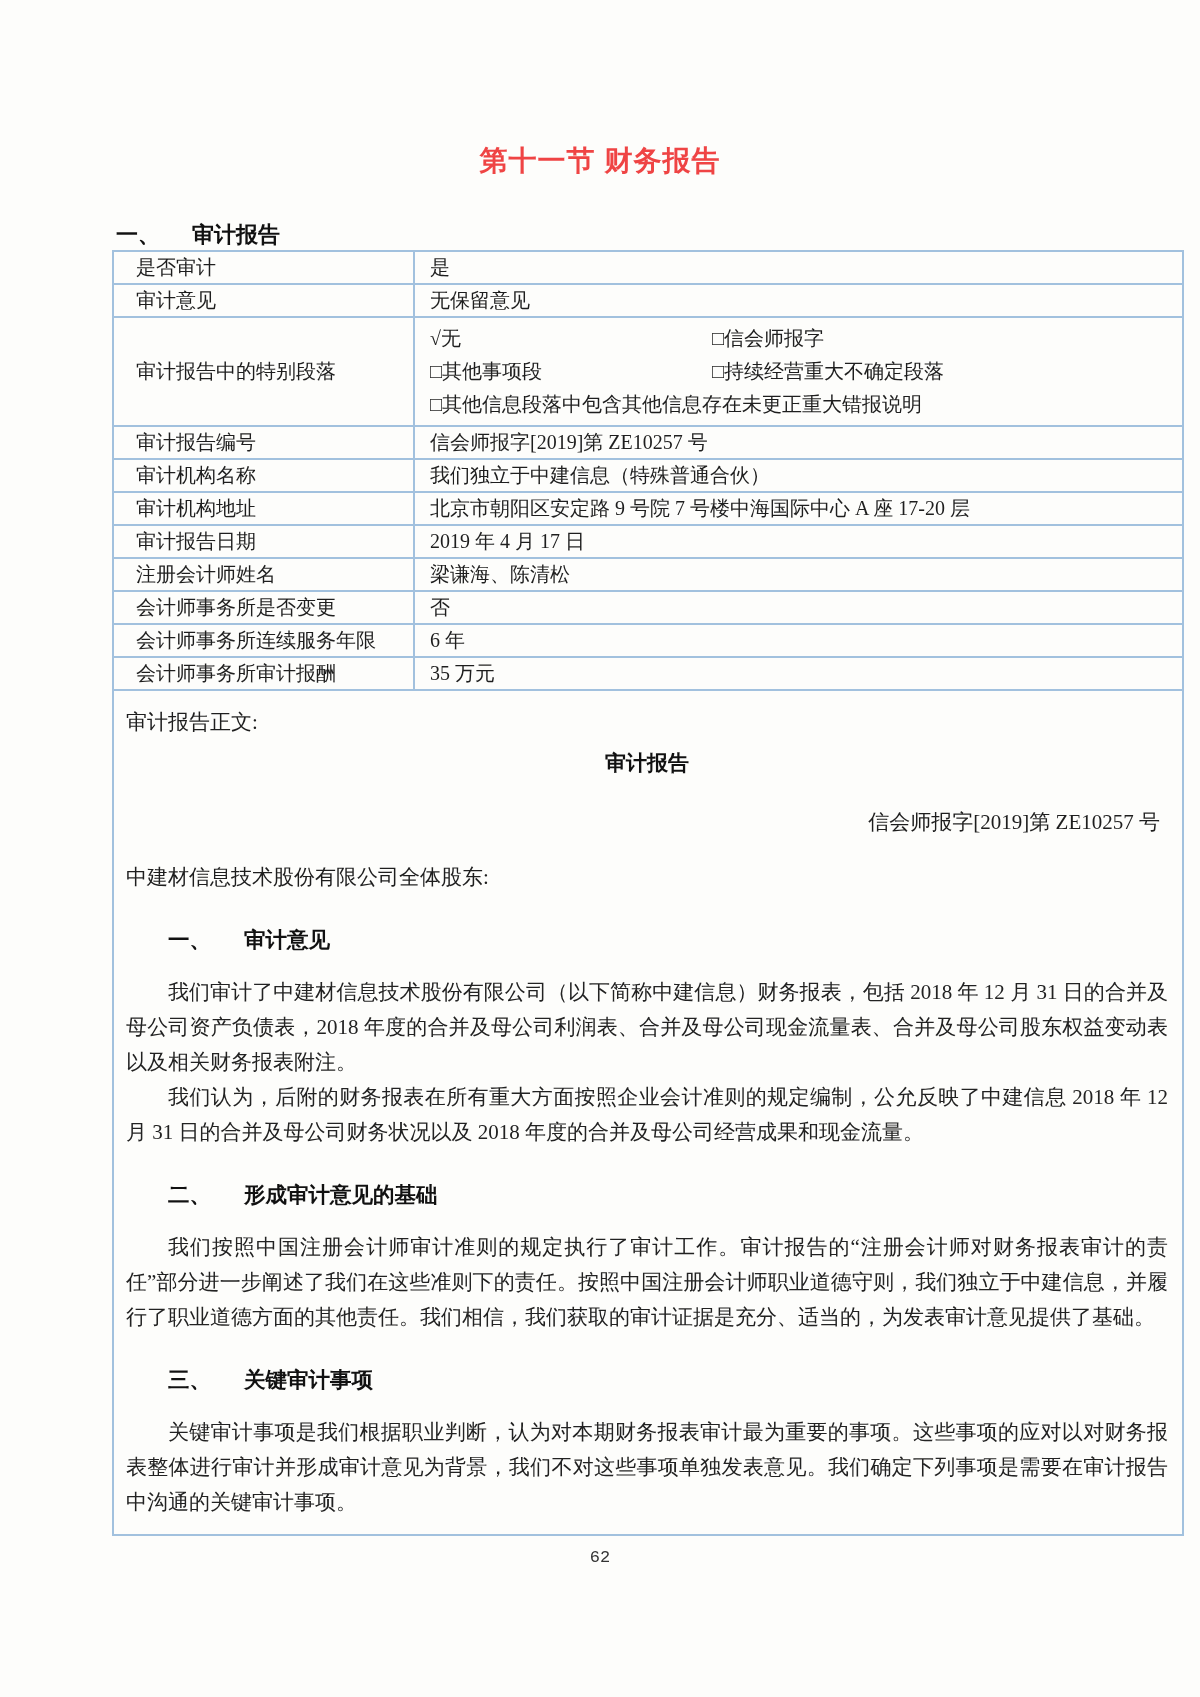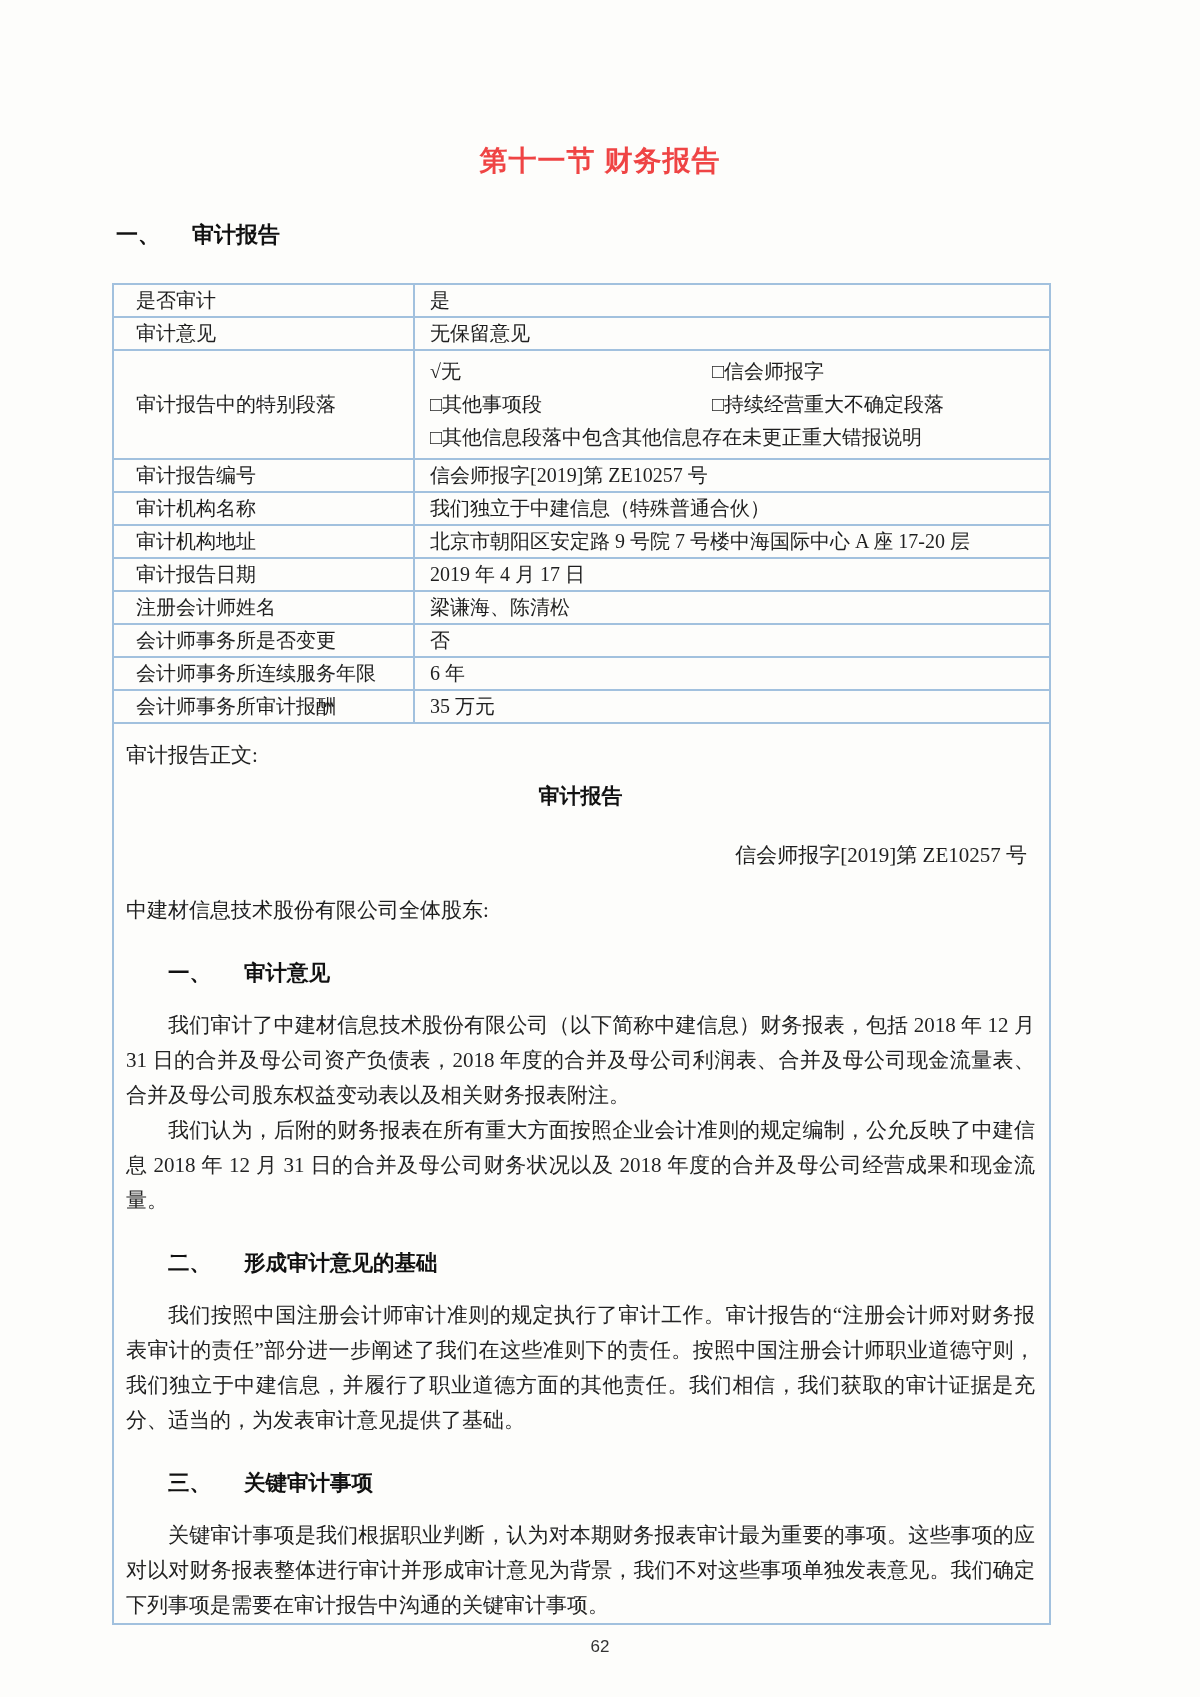--- a/index.html
+++ b/index.html
@@ -28,22 +28,21 @@
   .sec-heading {
     margin-top: 40px;
     font-family: "Liberation Sans", "DejaVu Sans", sans-serif;
     font-weight: bold;
     font-size: 22px;
     color: #111;
     padding-left: 4px;
   }
   .sec-heading .sec-num { display: inline-block; min-width: 76px; }
   .audit-table {
-    margin-top: 33px;
-    width: 939px;
+    width: 1072px;
     border-collapse: collapse;
     table-layout: fixed;
   }
   .audit-table td {
     border: 2px solid #a2c1de;
     font-size: 20px;
     line-height: 23px;
     padding: 4px 0;
     vertical-align: middle;
   }
@@ -90,21 +89,21 @@
   }
   .rb-heading .h-num { display: inline-block; min-width: 76px; }
   .rb-para {
     text-align: justify;
     text-indent: 2em;
     color: #222;
   }
   .page-number {
     margin-top: 12px;
     text-align: center;
-    font-family: Liberation Sans, sans-serif;
+    font-family: Liberation Mono, monospace;
     font-size: 17px;
     color: #333;
   }
 </style>
 </head>
 <body>
 
 <div class="page">
 
   <h1 class="doc-title">第十一节 财务报告</h1>

